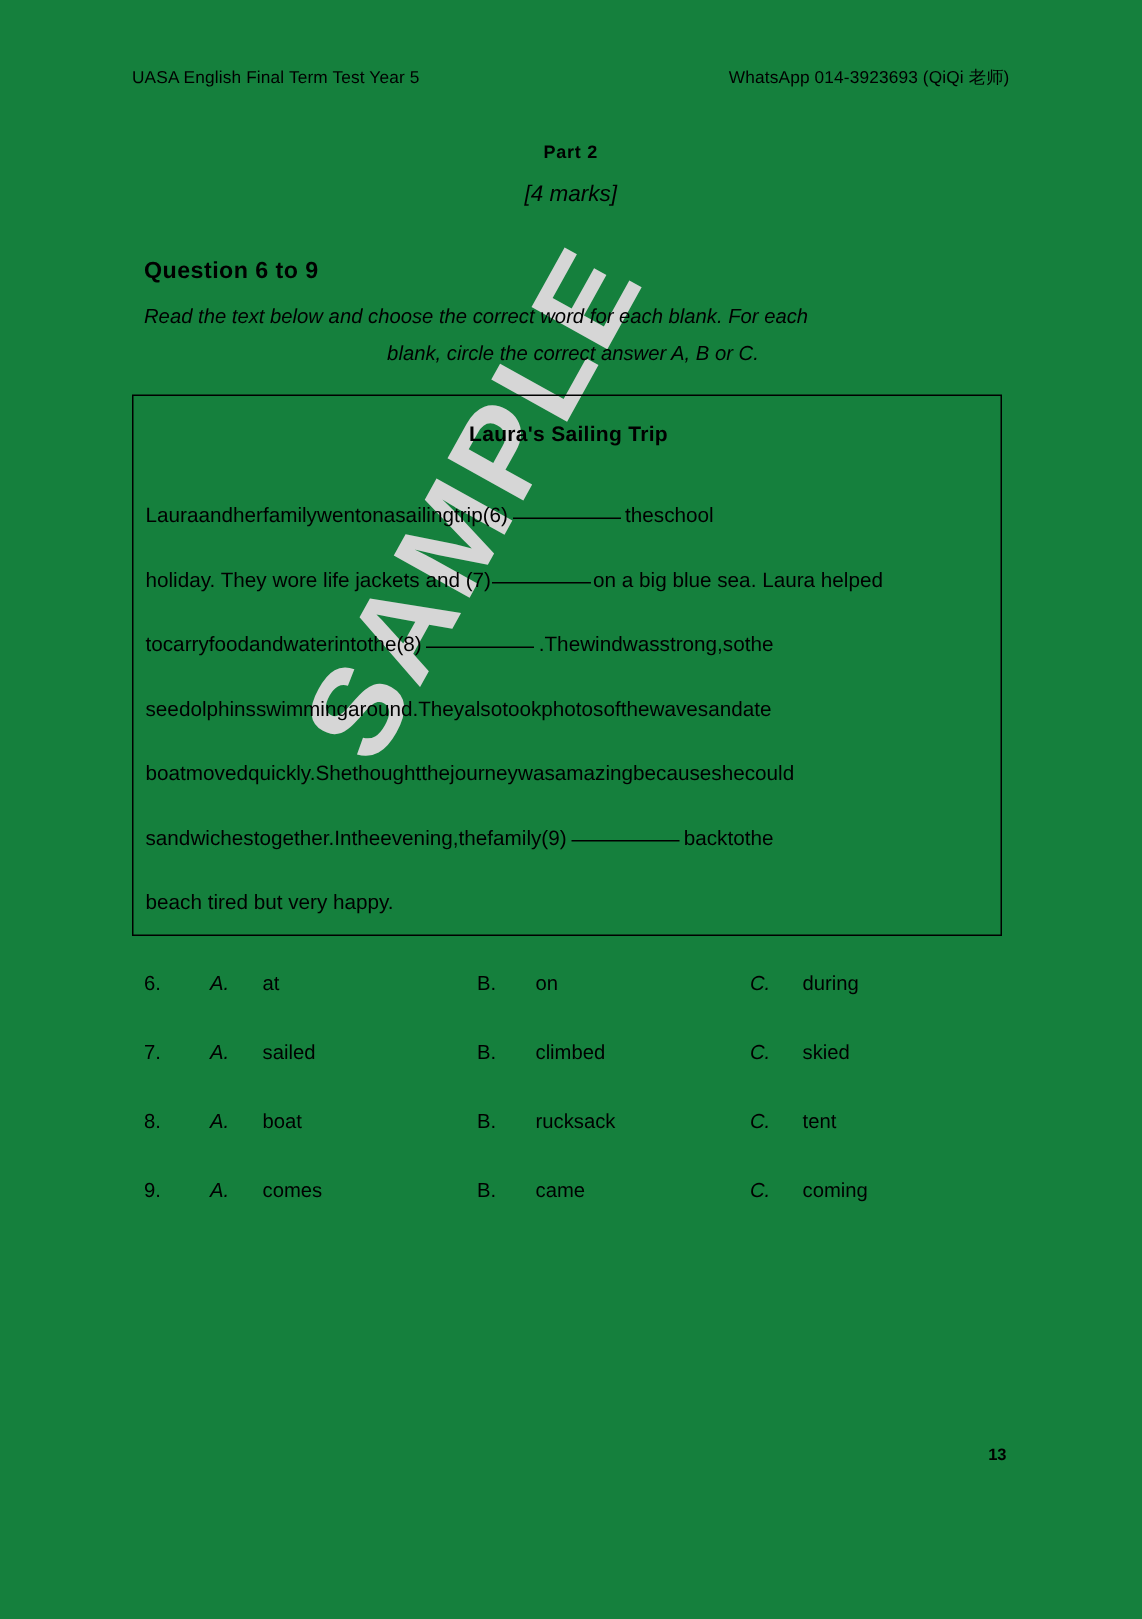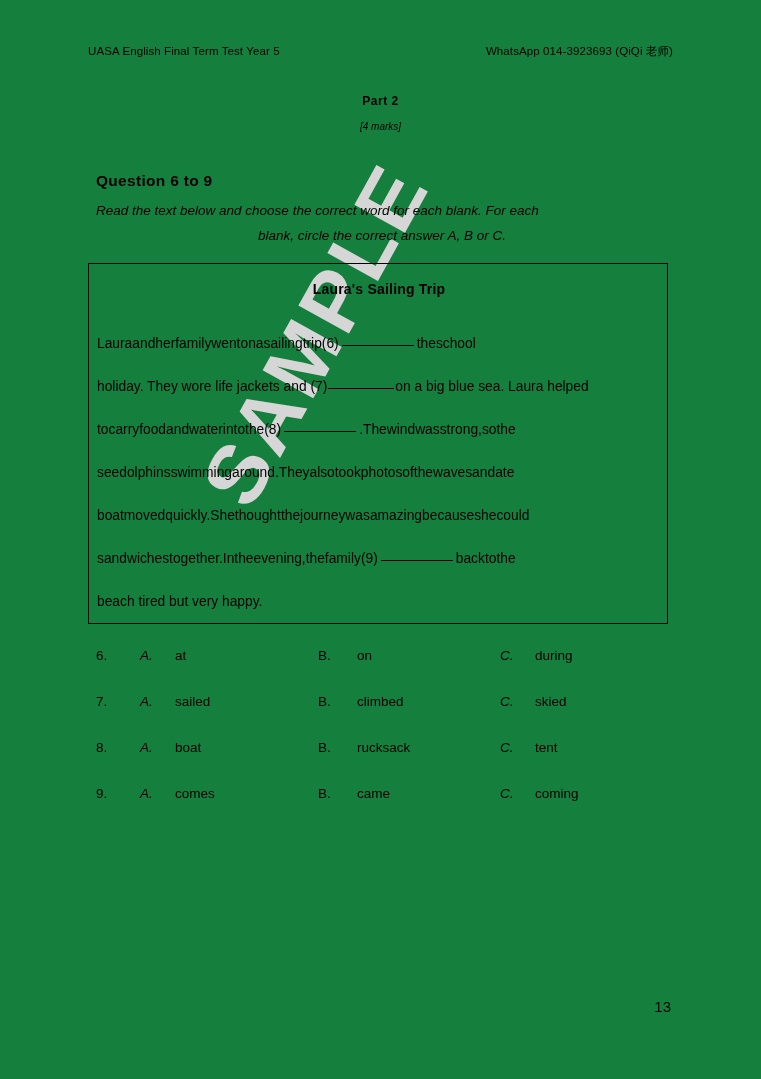--- a/index.html
+++ b/index.html
@@ -70,21 +70,21 @@
     font-weight: 700;
     letter-spacing: 0.5px;
     z-index: 10;
   }
   #part-marks {
     position: absolute;
     top: 121px;
     left: 0;
     width: 761px;
     text-align: center;
-    font-size: 10px;
+    font-size: 15px;
     font-style: italic;
     z-index: 10;
   }
 
   
   #question-heading {
     position: absolute;
     left: 96px;
     top: 172px;
     font-size: 15.5px;
@@ -180,23 +180,23 @@
   .opt-a-val  { position: absolute; left: 79px;  top: 0; }
   .opt-b-key  { position: absolute; left: 222px; top: 0; }
   .opt-b-val  { position: absolute; left: 261px; top: 0; }
   .opt-c-key  { position: absolute; left: 404px; top: 0; font-style: italic; }
   .opt-c-val  { position: absolute; left: 439px; top: 0; }
 
   
   #page-number {
     position: absolute;
     right: 90px;
-    top: 998px;
-    font-size: 15px;
-    font-weight: 400;
+    top: 964px;
+    font-size: 11px;
+    font-weight: 700;
     z-index: 10;
   }
   #footer-copy {
     position: absolute;
     left: 0;
     top: 1015px;
     width: 761px;
     text-align: center;
     font-size: 11.5px;
     letter-spacing: 0.2px;

